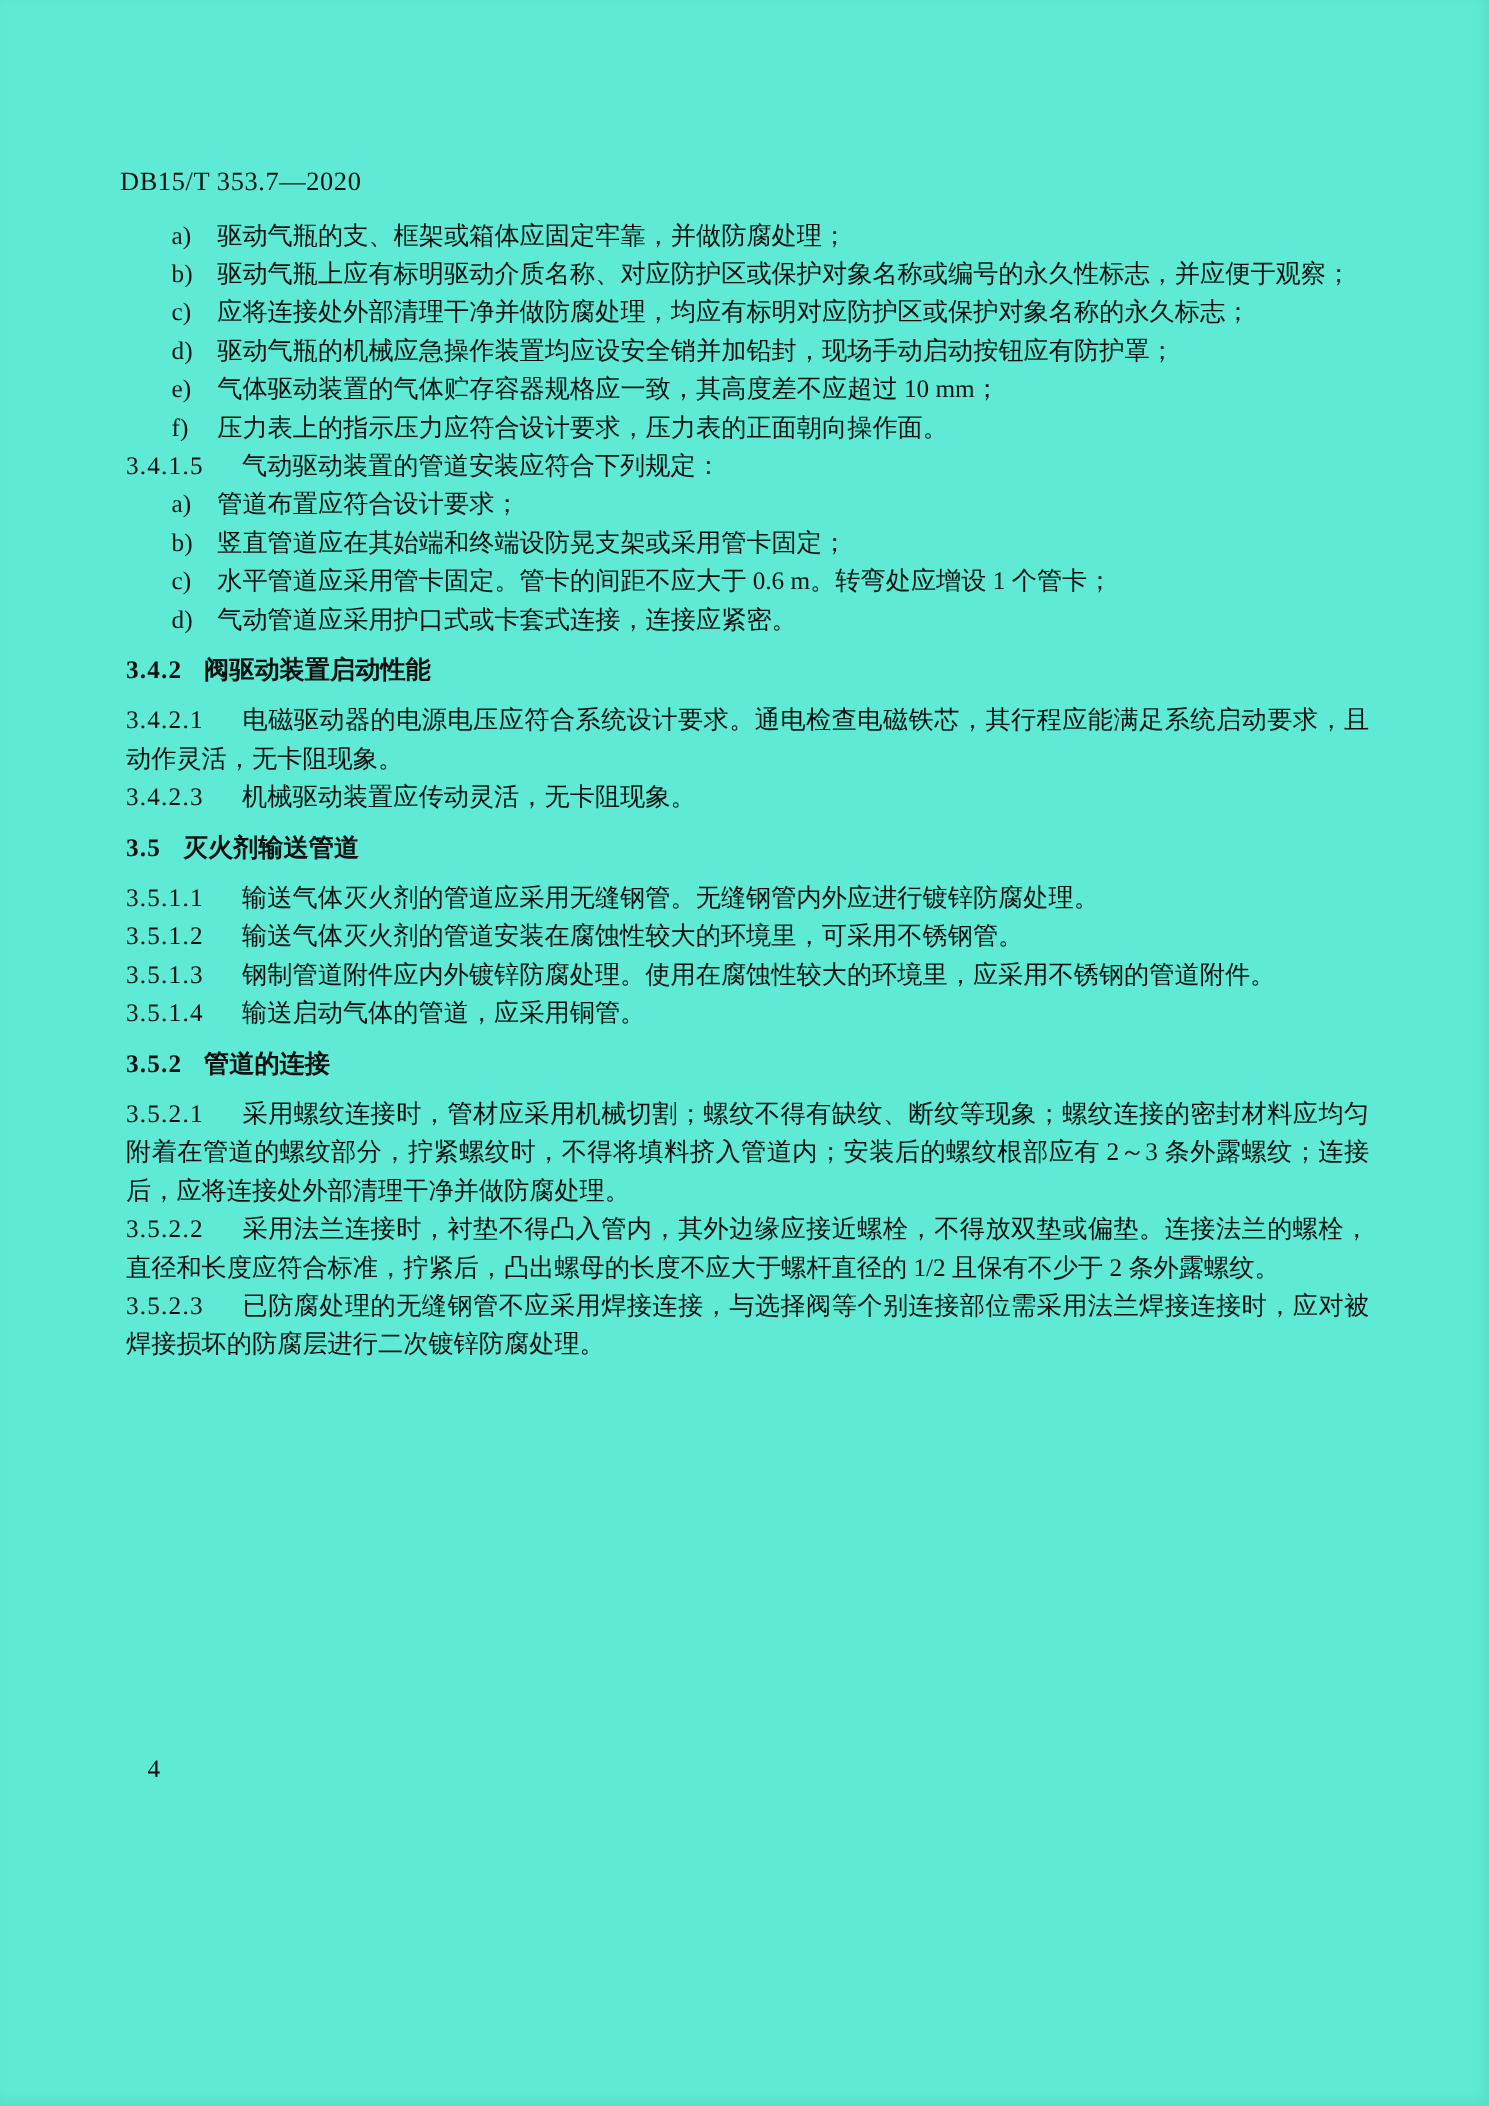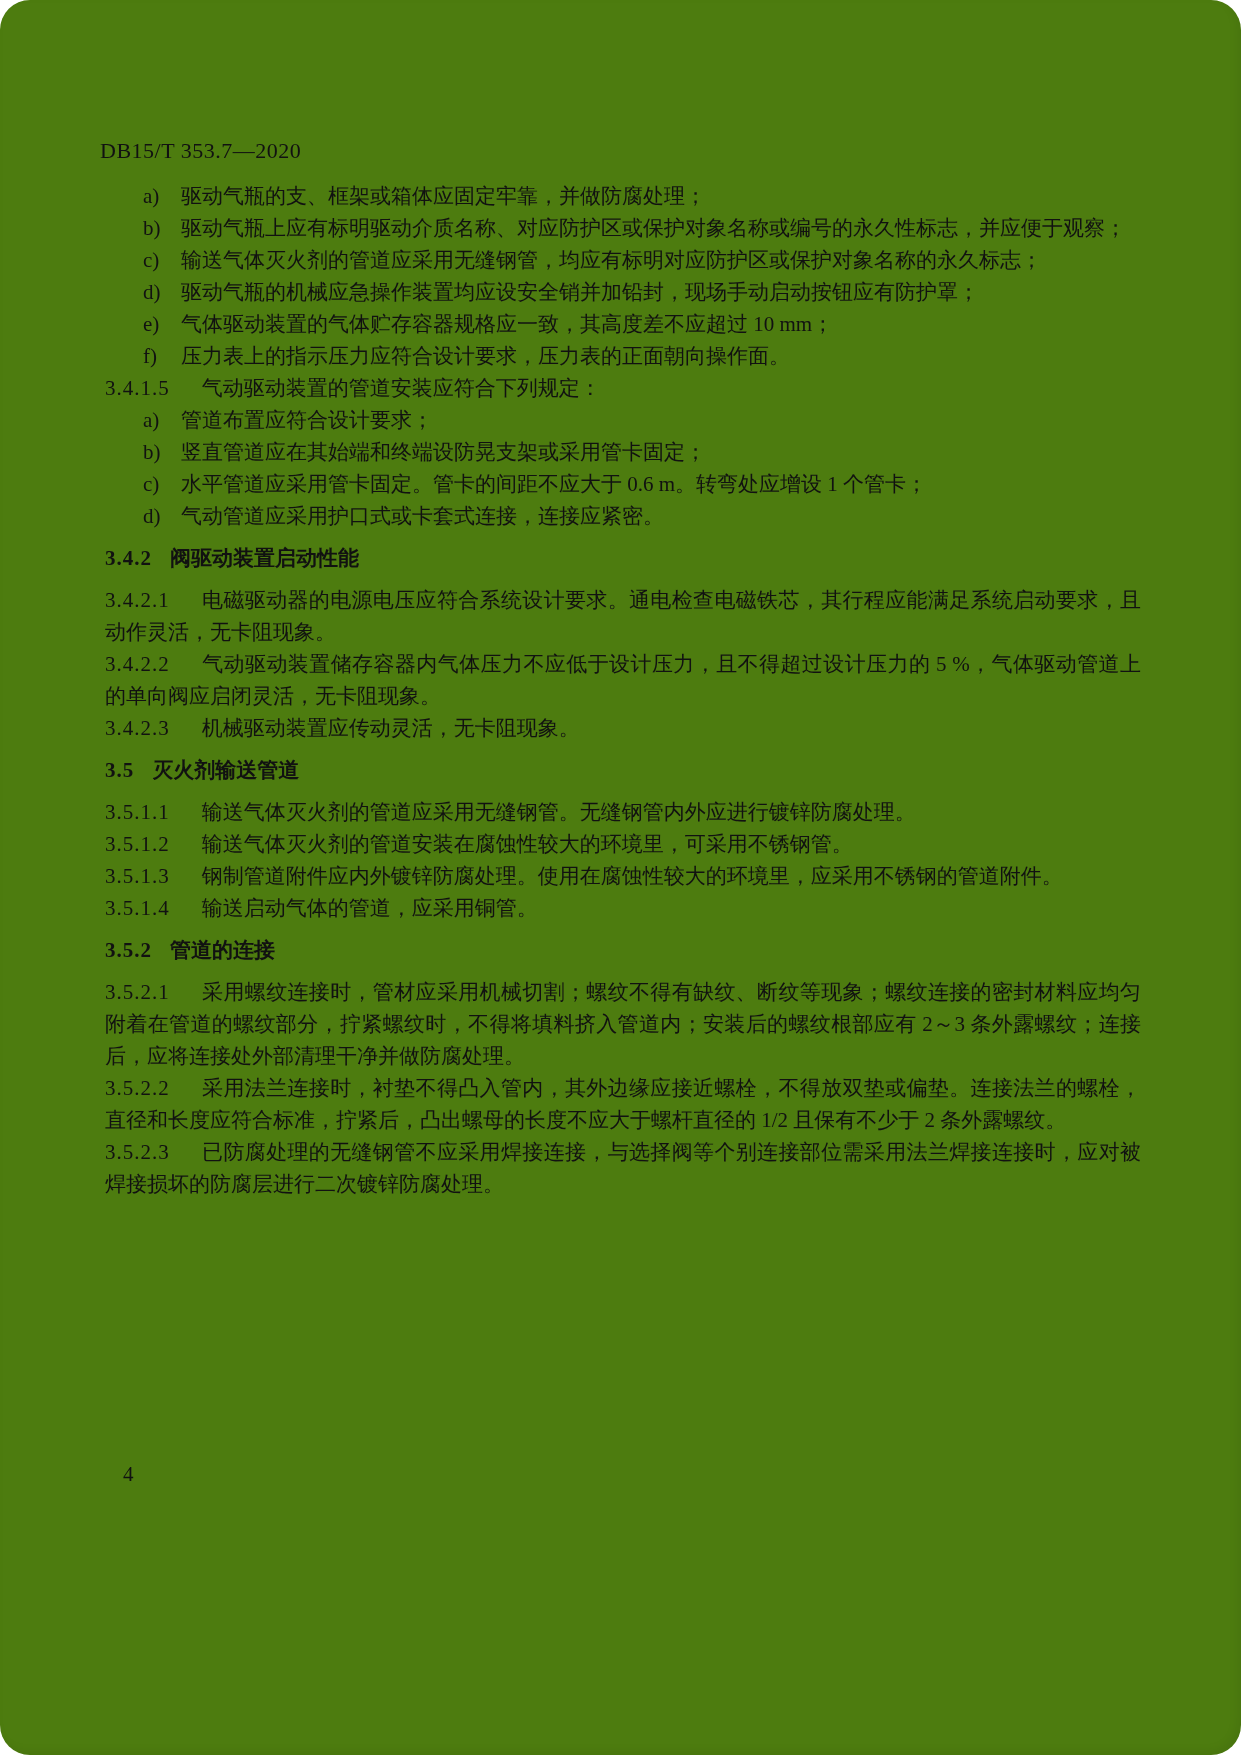--- a/index.html
+++ b/index.html
@@ -11,24 +11,23 @@
     width: 1241px;
     height: 1755px;
     position: relative;
     font-family: "Liberation Serif", "DejaVu Serif", serif;
     color: #111111;
     overflow: hidden;
   }
   .page {
     position: absolute;
     inset: 0;
-    background: #4d7c0f;
+    background: #5eead4;
     
     box-shadow: inset -4px -4px 10px rgba(0,0,0,0.06);
-    border-radius: 30px;
   }
   .doc-header {
     position: absolute;
     left: 100px;
     top: 138px;
     font-size: 22px;
     letter-spacing: 0.5px;
     white-space: nowrap;
   }
   .content {
@@ -75,32 +74,31 @@
 </style>
 </head>
 <body>
 
 <div class="page">
   <div class="doc-header">DB15/T 353.7—2020</div>
 
   <div class="content" id="content">
       <p class="list-item"><span class="label">a)</span><span>驱动气瓶的支、框架或箱体应固定牢靠，并做防腐处理；</span></p>
       <p class="list-item"><span class="label">b)</span><span>驱动气瓶上应有标明驱动介质名称、对应防护区或保护对象名称或编号的永久性标志，并应便于观察；</span></p>
-      <p class="list-item"><span class="label">c)</span><span>输送气体灭火剂的管道应采用无缝钢管，均应有标明对应防护区或保护对象名称的永久标志；</span></p>
+      <p class="list-item"><span class="label">c)</span><span>应将连接处外部清理干净并做防腐处理，均应有标明对应防护区或保护对象名称的永久标志；</span></p>
       <p class="list-item"><span class="label">d)</span><span>驱动气瓶的机械应急操作装置均应设安全销并加铅封，现场手动启动按钮应有防护罩；</span></p>
       <p class="list-item"><span class="label">e)</span><span>气体驱动装置的气体贮存容器规格应一致，其高度差不应超过 10 mm；</span></p>
       <p class="list-item"><span class="label">f)</span><span>压力表上的指示压力应符合设计要求，压力表的正面朝向操作面。</span></p>
       <p class="clause"><span class="num">3.4.1.5</span><span>气动驱动装置的管道安装应符合下列规定：</span></p>
       <p class="list-item"><span class="label">a)</span><span>管道布置应符合设计要求；</span></p>
       <p class="list-item"><span class="label">b)</span><span>竖直管道应在其始端和终端设防晃支架或采用管卡固定；</span></p>
       <p class="list-item"><span class="label">c)</span><span>水平管道应采用管卡固定。管卡的间距不应大于 0.6 m。转弯处应增设 1 个管卡；</span></p>
       <p class="list-item"><span class="label">d)</span><span>气动管道应采用护口式或卡套式连接，连接应紧密。</span></p>
       <p class="heading"><span class="num">3.4.2</span><span>阀驱动装置启动性能</span></p>
       <p class="clause"><span class="num">3.4.2.1</span><span>电磁驱动器的电源电压应符合系统设计要求。通电检查电磁铁芯，其行程应能满足系统启动要求，且动作灵活，无卡阻现象。</span></p>
-      <p class="clause"><span class="num">3.4.2.2</span><span>气动驱动装置储存容器内气体压力不应低于设计压力，且不得超过设计压力的 5 %，气体驱动管道上的单向阀应启闭灵活，无卡阻现象。</span></p>
       <p class="clause"><span class="num">3.4.2.3</span><span>机械驱动装置应传动灵活，无卡阻现象。</span></p>
       <p class="heading"><span class="num">3.5</span><span>灭火剂输送管道</span></p>
       <p class="clause"><span class="num">3.5.1.1</span><span>输送气体灭火剂的管道应采用无缝钢管。无缝钢管内外应进行镀锌防腐处理。</span></p>
       <p class="clause"><span class="num">3.5.1.2</span><span>输送气体灭火剂的管道安装在腐蚀性较大的环境里，可采用不锈钢管。</span></p>
       <p class="clause"><span class="num">3.5.1.3</span><span>钢制管道附件应内外镀锌防腐处理。使用在腐蚀性较大的环境里，应采用不锈钢的管道附件。</span></p>
       <p class="clause"><span class="num">3.5.1.4</span><span>输送启动气体的管道，应采用铜管。</span></p>
       <p class="heading"><span class="num">3.5.2</span><span>管道的连接</span></p>
       <p class="clause"><span class="num">3.5.2.1</span><span>采用螺纹连接时，管材应采用机械切割；螺纹不得有缺纹、断纹等现象；螺纹连接的密封材料应均匀附着在管道的螺纹部分，拧紧螺纹时，不得将填料挤入管道内；安装后的螺纹根部应有 2～3 条外露螺纹；连接后，应将连接处外部清理干净并做防腐处理。</span></p>
       <p class="clause"><span class="num">3.5.2.2</span><span>采用法兰连接时，衬垫不得凸入管内，其外边缘应接近螺栓，不得放双垫或偏垫。连接法兰的螺栓，直径和长度应符合标准，拧紧后，凸出螺母的长度不应大于螺杆直径的 1/2 且保有不少于 2 条外露螺纹。</span></p>
       <p class="clause"><span class="num">3.5.2.3</span><span>已防腐处理的无缝钢管不应采用焊接连接，与选择阀等个别连接部位需采用法兰焊接连接时，应对被焊接损坏的防腐层进行二次镀锌防腐处理。</span></p>

